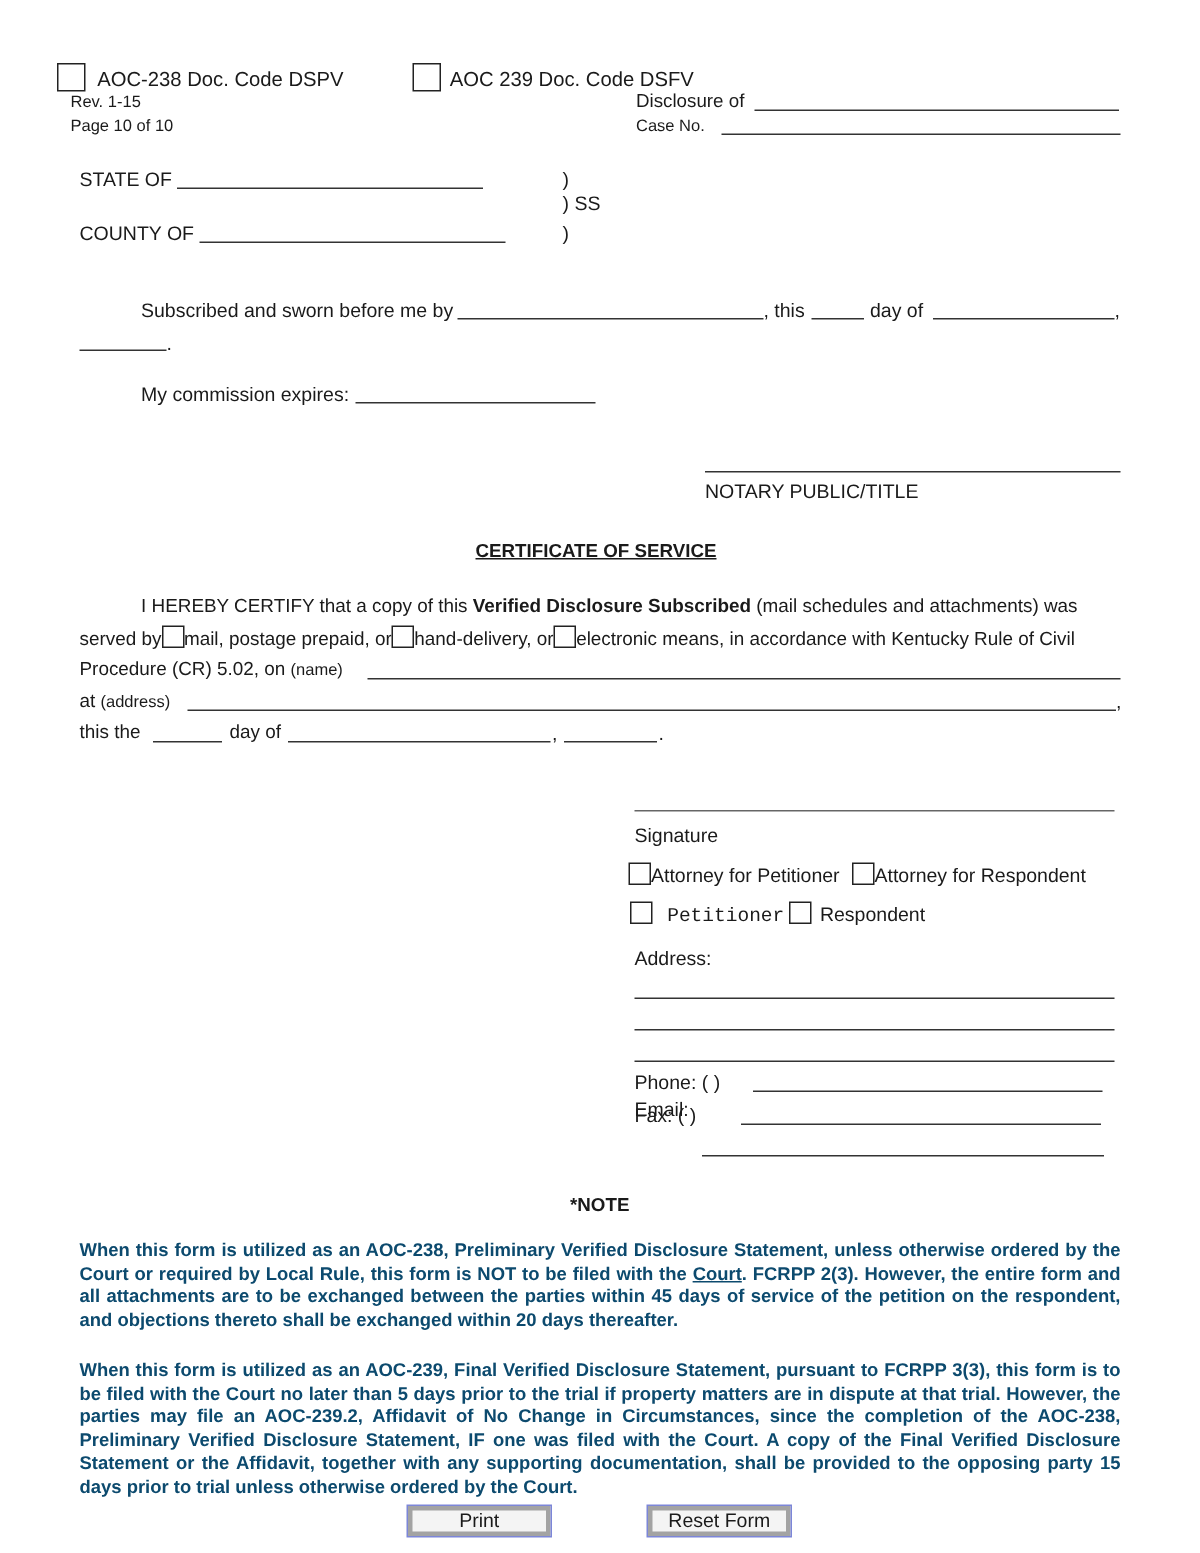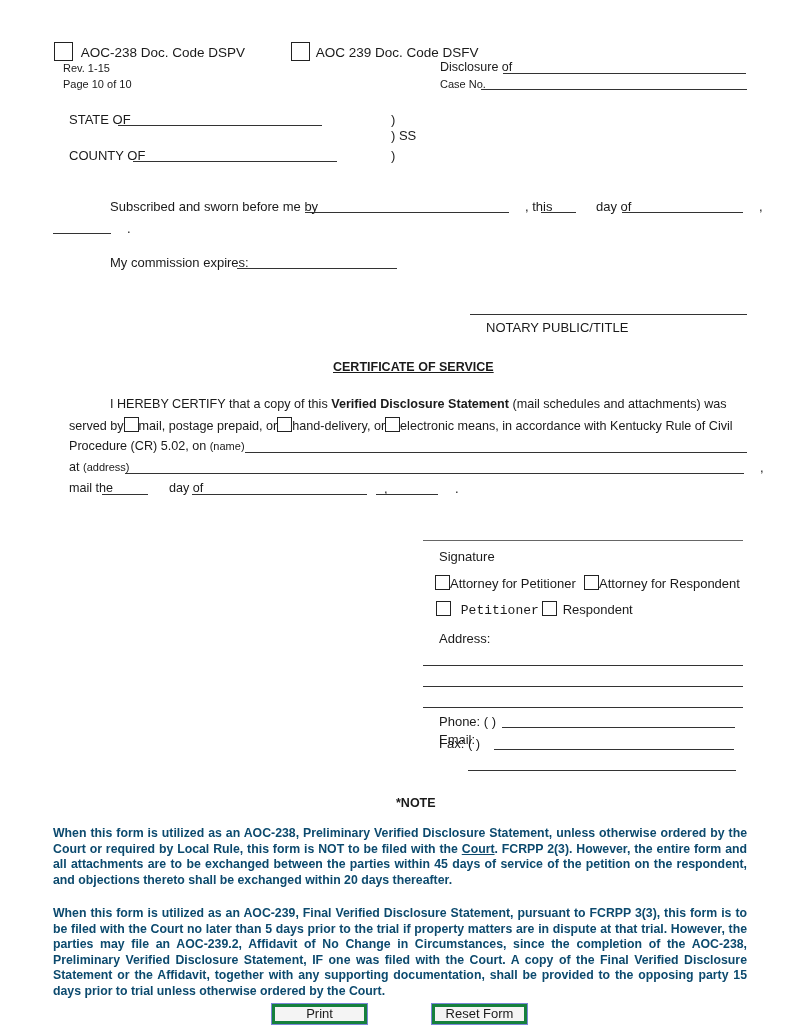--- a/index.html
+++ b/index.html
@@ -1,26 +1,26 @@
 <!DOCTYPE html>
 <html><head>
 <meta charset="utf-8">
 <style>
   html, body { margin: 0; padding: 0; background: #ffffff; }
   body { width: 800px; height: 1035px; position: relative; overflow: hidden;
          font-family: "Liberation Sans", sans-serif; color: #1a1a1a; font-size: 13px; }
-  .abs { position: absolute; white-space: nowrap; margin-left: 16px; }
+  .abs { position: absolute; white-space: nowrap; }
   .cb { display: inline-block; width: 16px; height: 16px; border: 1.5px solid #222; box-sizing: border-box; background: #fff; vertical-align: -3px; }
   .cb-sm { display: inline-block; width: 13px; height: 13px; border: 1.3px solid #222; box-sizing: border-box; background: #fff; vertical-align: -2px; }
   .line { position: absolute; border-bottom: 1px solid #333; height: 0; }
   .small { font-size: 11px; }
   .bold { font-weight: bold; }
   .note { position: absolute; left: 53px; width: 694px; font-family: "Liberation Sans Narrow", "Liberation Sans", sans-serif;
           font-weight: bold; font-size: 12.3px; line-height: 15.6px; text-align: justify; color: #0c4a6e; }
-  .btn { position: absolute; height: 20px; border: 3px solid #15803d; box-sizing: border-box; background: #f4f4f4;
+  .btn { position: absolute; height: 20px; border: 3px solid #a3a3a3; box-sizing: border-box; background: #f4f4f4;
          font-size: 13px; text-align: center; line-height: 14px; cursor: pointer; outline: 1px solid #7c86d8; }
 </style>
 </head>
 <body>
 
 <div class="abs" style="left:38px; top:42px; font-size:13.5px;">
   <span class="cb" style="width:19px;height:19px;vertical-align:-4px;"></span>
   <span style="margin-left:4px;">AOC-238  Doc. Code DSPV</span>
 </div>
 <div class="abs" style="left:275px; top:42px; font-size:13.5px;">
@@ -56,38 +56,38 @@
 <div class="abs" style="left:94px; top:255px;">My commission expires:</div>
 <div class="line" style="left:237px; top:268px; width:160px;"></div>
 
 <div class="line" style="left:470px; top:314px; width:277px;"></div>
 <div class="abs" style="left:470px; top:320px;">NOTARY PUBLIC/TITLE</div>
 
 <div class="abs bold" style="left:317px; top:360px; text-decoration:underline; font-size:12.5px;">CERTIFICATE OF SERVICE</div>
 
 <div class="abs" style="left:94px; top:397px; font-size:12.6px;">
   <span>I HEREBY CERTIFY that a copy of this</span>
-  <span class="bold">Verified Disclosure Statement</span>
+  <span class="bold">Verified Disclosure Subscribed</span>
   <span>(mail schedules and attachments) was</span>
 </div>
 <div class="abs" style="left:53px; top:417px; font-size:12.6px;">
   <span>served by</span><span class="cb-sm" style="width:15px;height:15px;"></span><span>mail, postage prepaid, or</span><span class="cb-sm" style="width:15px;height:15px;"></span><span>hand-delivery, or</span><span class="cb-sm" style="width:15px;height:15px;"></span><span>electronic means, in accordance with Kentucky Rule of Civil</span>
 </div>
 <div class="abs" style="left:53px; top:439px; font-size:12.6px;">
   <span>Procedure (CR) 5.02, on</span>
   <span class="small">(name)</span>
 </div>
 <div class="line" style="left:245px; top:452px; width:502px;"></div>
 <div class="abs" style="left:53px; top:460px; font-size:12.6px;">
   <span>at</span>
   <span class="small">(address)</span>
 </div>
 <div class="line" style="left:125px; top:473px; width:619px;"></div>
 <div class="abs" style="left:744px; top:460px;">,</div>
-<div class="abs" style="left:53px; top:481px; font-size:12.6px;">mail the</div>
+<div class="abs" style="left:53px; top:481px; font-size:12.6px;">this the</div>
 <div class="line" style="left:102px; top:494px; width:46px;"></div>
 <div class="abs" style="left:153px; top:481px; font-size:12.6px;">day of</div>
 <div class="line" style="left:192px; top:494px; width:175px;"></div>
 <div class="abs" style="left:368px; top:481px;">,</div>
 <div class="line" style="left:376px; top:494px; width:62px;"></div>
 <div class="abs" style="left:439px; top:481px;">.</div>
 
 <div class="line" style="left:423px; top:540px; width:320px; border-bottom:1.5px solid #666;"></div>
 <div class="abs" style="left:423px; top:549px;">Signature</div>
 

